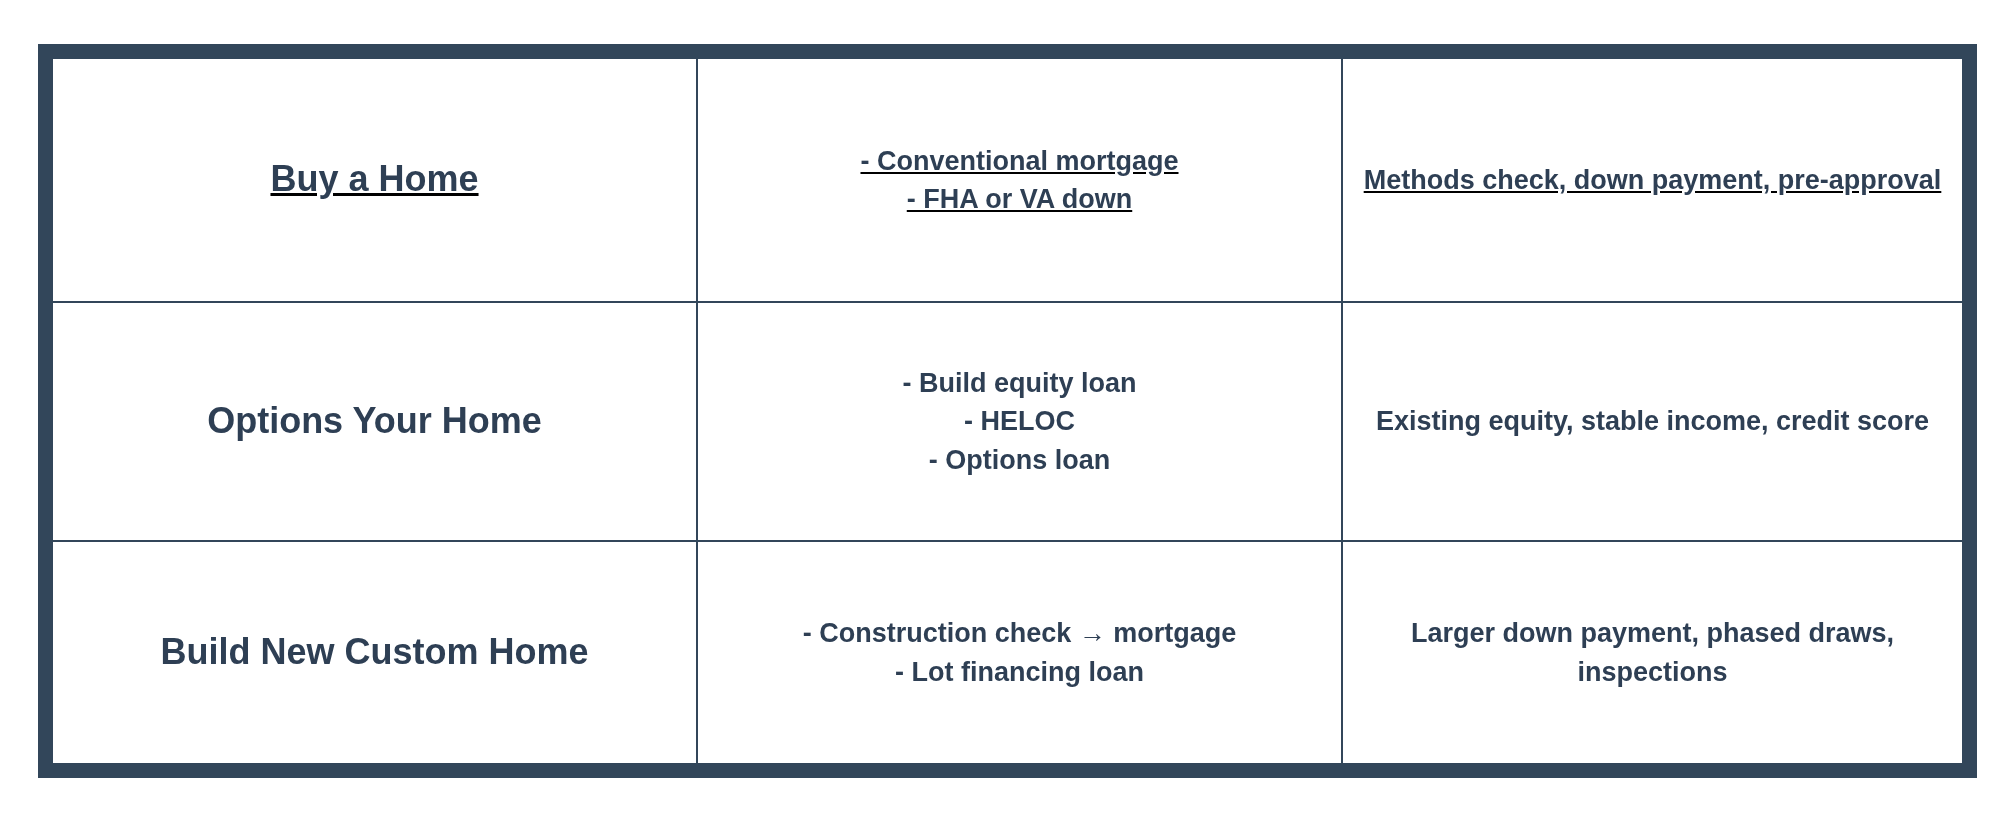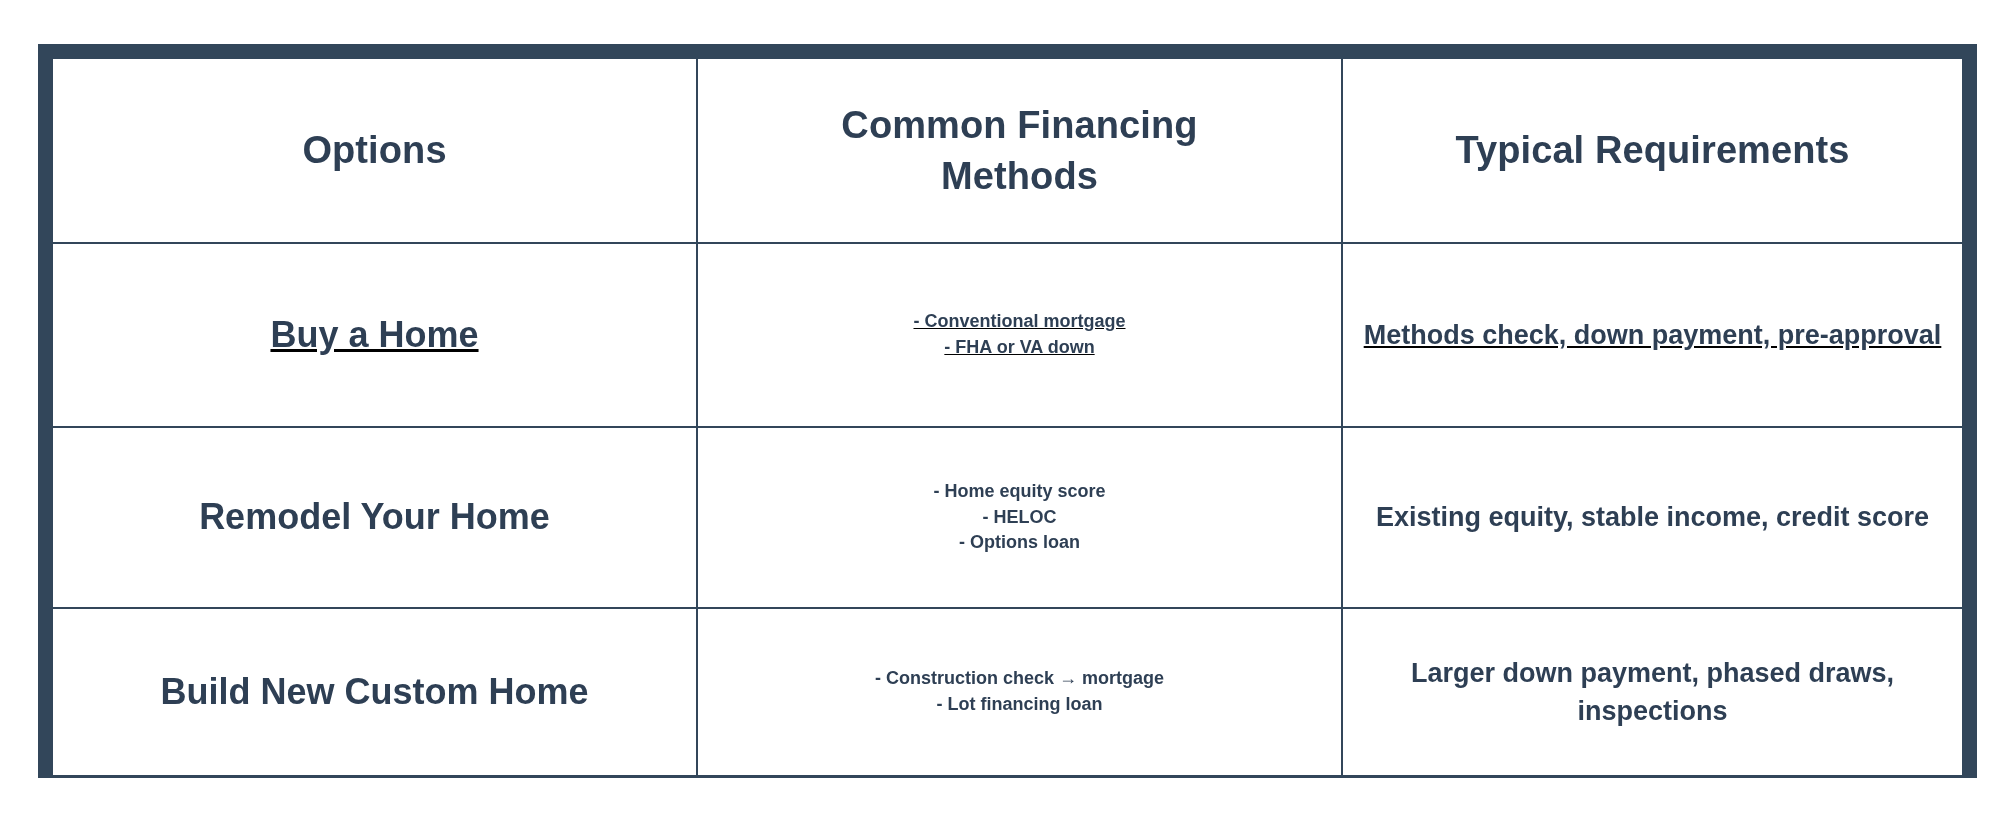--- a/index.html
+++ b/index.html
@@ -51,21 +51,21 @@
     letter-spacing: 0.1px;
   }
 
   .fin-table td.col-option {
     width: 645px;
     font-size: 36px;
     line-height: 1.3;
   }
   .fin-table td.col-method {
     width: 645px;
-    font-size: 18px;
+    font-size: 27px;
     line-height: 1.42;
   }
   .fin-table td.col-req {
     font-size: 27px;
     line-height: 1.42;
   }
 
   .fin-table tr.header-row td.col-option,
   .fin-table tr.header-row td.col-method,
   .fin-table tr.header-row td.col-req {
@@ -87,38 +87,20 @@
   .col-req .cell-lines .ln {
     white-space: normal;
   }
 </style>
 </head>
 <body>
 
 <div class="table-wrap">
   <table class="fin-table">
     <tbody>
-      <tr class="header-row row-h-head">
-        <td class="col-option">
-          <span class="cell-lines">
-            <span class="ln">Options</span>
-          </span>
-        </td>
-        <td class="col-method">
-          <span class="cell-lines">
-            <span class="ln">Common Financing</span>
-            <span class="ln">Methods</span>
-          </span>
-        </td>
-        <td class="col-req">
-          <span class="cell-lines">
-            <span class="ln">Typical Requirements</span>
-          </span>
-        </td>
-      </tr>
 
       <tr class="row-h-2">
         <td class="col-option">
           <span class="cell-lines">
             <span class="ln">Buy a Home</span>
           </span>
         </td>
         <td class="col-method">
           <span class="cell-lines">
             <span class="ln">- Conventional mortgage</span>
@@ -128,26 +110,26 @@
         <td class="col-req">
           <span class="cell-lines">
             <span class="ln">Methods check, down payment, pre-approval</span>
           </span>
         </td>
       </tr>
 
       <tr class="row-h-3">
         <td class="col-option">
           <span class="cell-lines">
-            <span class="ln">Remodel Your Home</span>
+            <span class="ln">Options Your Home</span>
           </span>
         </td>
         <td class="col-method">
           <span class="cell-lines">
-            <span class="ln">- Home equity score</span>
+            <span class="ln">- Build equity loan</span>
             <span class="ln">- HELOC</span>
             <span class="ln">- Options loan</span>
           </span>
         </td>
         <td class="col-req">
           <span class="cell-lines">
             <span class="ln">Existing equity, stable income, credit score</span>
           </span>
         </td>
       </tr>

